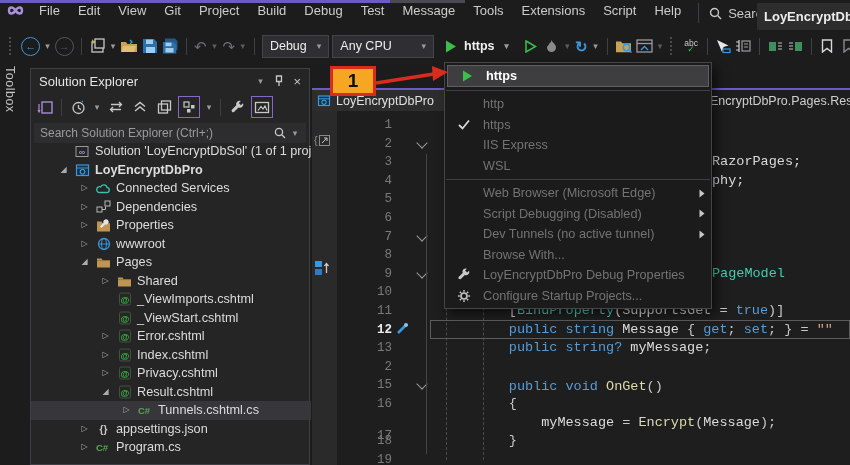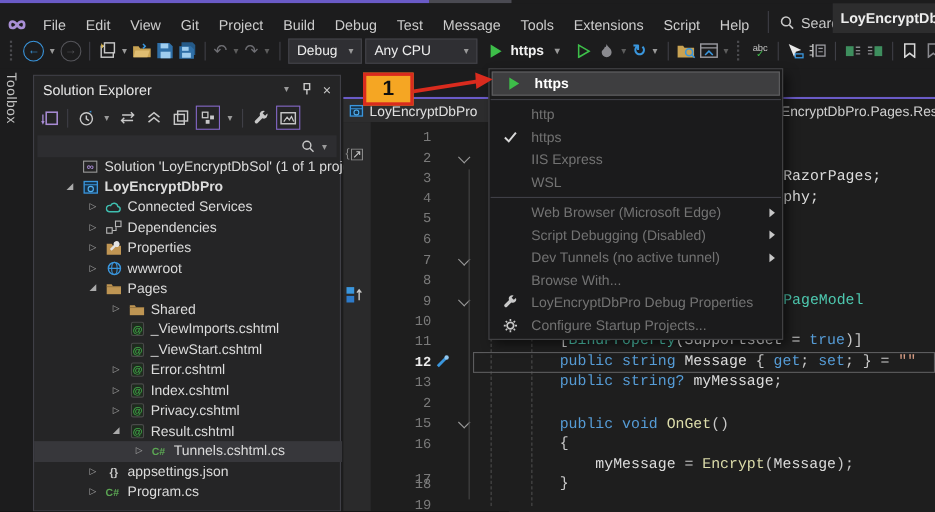--- a/index.html
+++ b/index.html
@@ -2,21 +2,21 @@
 <html><head>
 <meta charset="utf-8">
 <style>
   html,body{margin:0;padding:0;background:#111;}
   #root{position:relative;width:850px;height:465px;background:#1C1C1D;overflow:hidden;
         font-family:"Liberation Sans",sans-serif;color:#DCDCDC;font-size:13px;-webkit-font-smoothing:antialiased;}
   
   .topstrip{position:absolute;left:0;top:0;height:3px;width:850px;background:#1C1C1D;}
   .topstrip .purple{position:absolute;left:0;top:0;width:390px;height:3px;background:#6A5BC7;}
   .topstrip .gray{position:absolute;left:390px;top:0;width:75px;height:3px;background:#4A4A52;}
-  .menubar{position:absolute;left:0;top:3px;width:850px;height:27px;display:flex;align-items:flex-end;background:#1C1C1D;}
+  .menubar{position:absolute;left:0;top:3px;width:850px;height:27px;display:flex;align-items:flex-start;background:#1C1C1D;}
   .vslogo{width:30px;display:flex;justify-content:center;}
   .mitem{padding:0 9px;color:#CCCCCC;cursor:default;}
   .msearch{display:flex;align-items:center;gap:6px;color:#C8C8C8;padding:0 10px;border-left:1px solid #3F3F46;height:20px;margin-left:8px;}
   .wintitle{position:absolute;right:0;top:3px;width:86px;height:27px;background:#2D2D2E;display:flex;align-items:center;
             padding-left:7px;font-weight:bold;color:#EDEDED;white-space:nowrap;overflow:hidden;}
   
   .toolbar{position:absolute;left:0;top:30px;width:850px;height:32px;display:flex;align-items:center;gap:3px;padding-left:6px;background:#1C1C1D;}
   .tbtn{display:inline-flex;align-items:center;justify-content:center;width:20px;height:22px;}
   .tbtn.narrow{width:16px}
   .caret{color:#9a9a9a;font-size:9px;width:10px;text-align:center;}
@@ -333,20 +333,21 @@
           </svg>
       </span>
       <span class="seicon pbox">
         <svg width="16" height="13">
             <rect x="1.5" y="1.5" width="13" height="10" fill="none" stroke="#C8C8C8" stroke-width="1.3"></rect>
             <path d="M4,9.5 l3,-4 2,2.5 2,-3 2,4.5" fill="none" stroke="#C8C8C8" stroke-width="1.1"></path>
           </svg>
       </span>
     </div>
     <div class="sesearch">
+      <span>Search Solution Explorer (Ctrl+;)</span>
       <span class="right">
         <svg width="12" height="12">
             <circle cx="5" cy="5" r="3.6" fill="none" stroke="#C8C8C8" stroke-width="1.3"></circle>
             <line x1="7.8" y1="7.8" x2="11" y2="11" stroke="#C8C8C8" stroke-width="1.3"></line>
           </svg>
         <span class="caret">▾</span>
       </span>
     </div>
     <div class="tree">
         <div class="trow" style="top: 73px; padding-left: 26px;">

